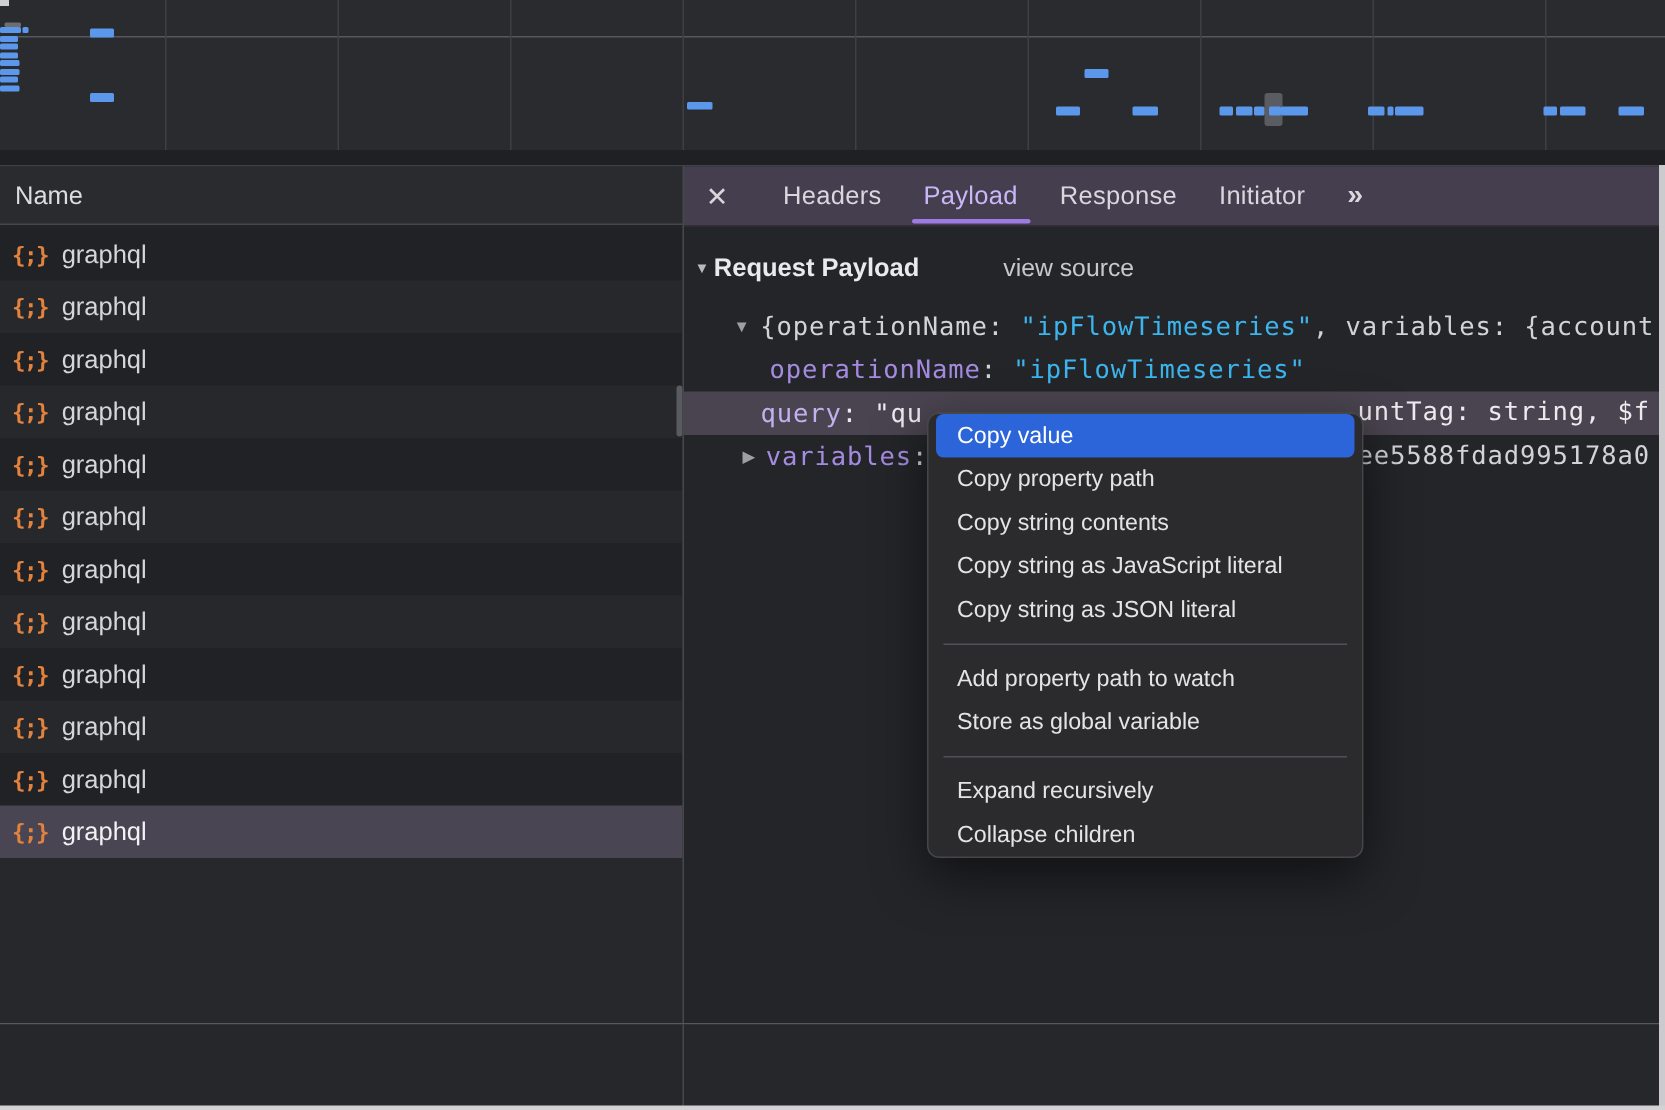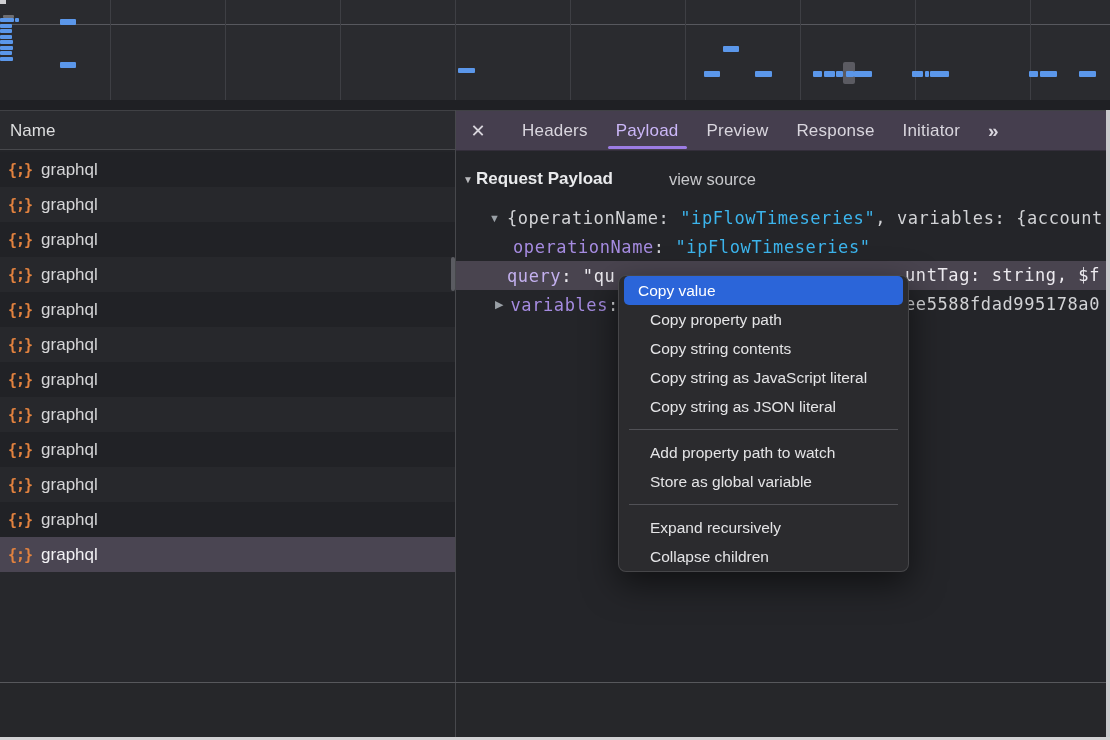--- a/index.html
+++ b/index.html
@@ -62,21 +62,21 @@
   .footer-line{position:absolute;left:0;top:682px;width:1110px;height:1px;background:#57585c;}
   .footer{position:absolute;left:0;top:683px;width:1110px;height:54px;background:#26272a;}
   .footer .fdiv{position:absolute;left:455px;top:0;width:1px;height:54px;background:#47484c;}
   
   .edge-bottom{position:absolute;left:0;top:737px;width:1110px;height:3px;background:#d2d2d4;}
   .edge-right{position:absolute;left:1106px;top:110px;width:4px;height:630px;background:#cbcbce;}
   
   .ctx-menu{position:absolute;left:618px;top:275px;width:291px;background:#2b2b2e;
             border:1px solid rgba(255,255,255,.13);border-radius:8px;box-sizing:border-box;
             box-shadow:0 12px 34px rgba(0,0,0,.55);z-index:50;overflow:hidden;}
-  .ctx-item{height:29px;line-height:29px;color:#e4e4e6;font-size:15.5px;padding-left:31px;}
+  .ctx-item{height:29px;line-height:29px;color:#e4e4e6;font-size:15.5px;padding-left:19px;}
   .ctx-item.highlighted{margin:0 5px;padding-left:14px;background:#2b65d9;border-radius:5px;color:#ffffff;}
   .ctx-divider{height:1px;background:#515156;margin:8px 10px;}
 </style>
 </head>
 <body>
 
 <div id="app">
 
   <div class="overview" id="overview">
     <div class="ov-divider"></div>
@@ -178,21 +178,20 @@
   <div class="vert-divider"></div>
 
   <div class="right-panel">
     <div class="tab-bar">
       <div class="close-btn">
         <span>✕</span>
       </div>
       <div id="tabs" style="display:flex;align-items:flex-end;">
           <div class="tab">Headers</div>
           <div class="tab selected">Payload</div>
-          <div class="tab">Preview</div>
           <div class="tab">Response</div>
           <div class="tab">Initiator</div>
         </div>
       <div class="overflow-btn">
         <span>»</span>
       </div>
     </div>
 
     <div class="payload-header">
       <span class="section-expander">▼</span>

